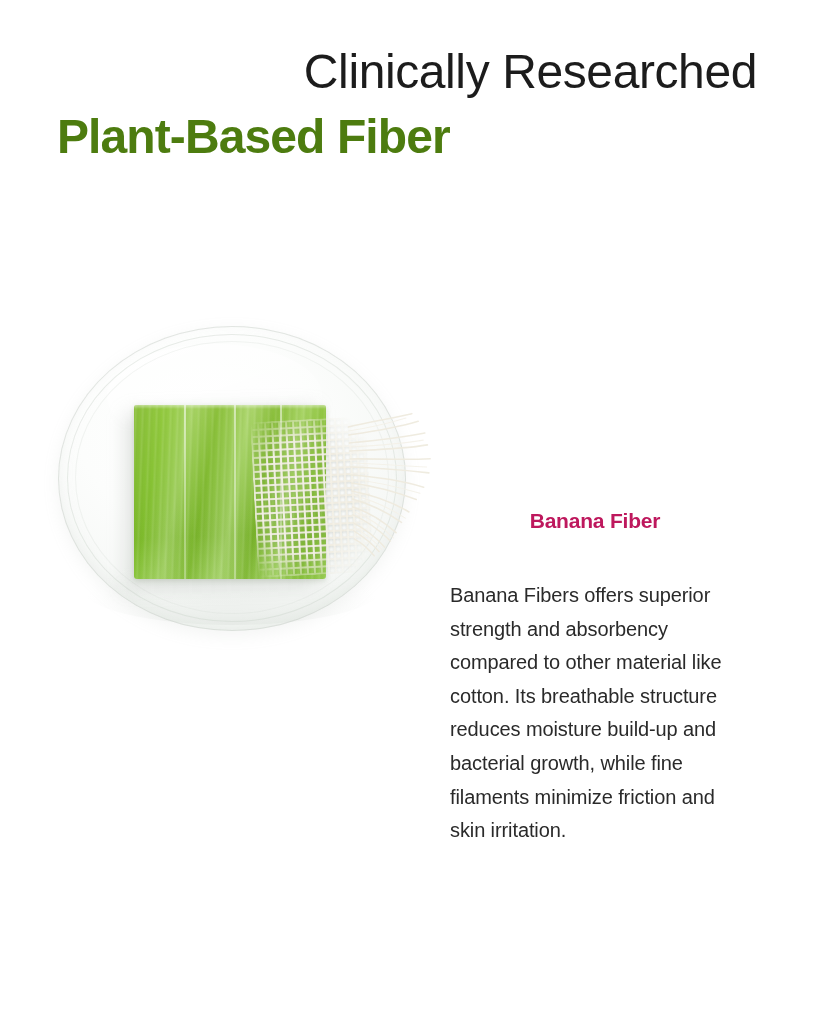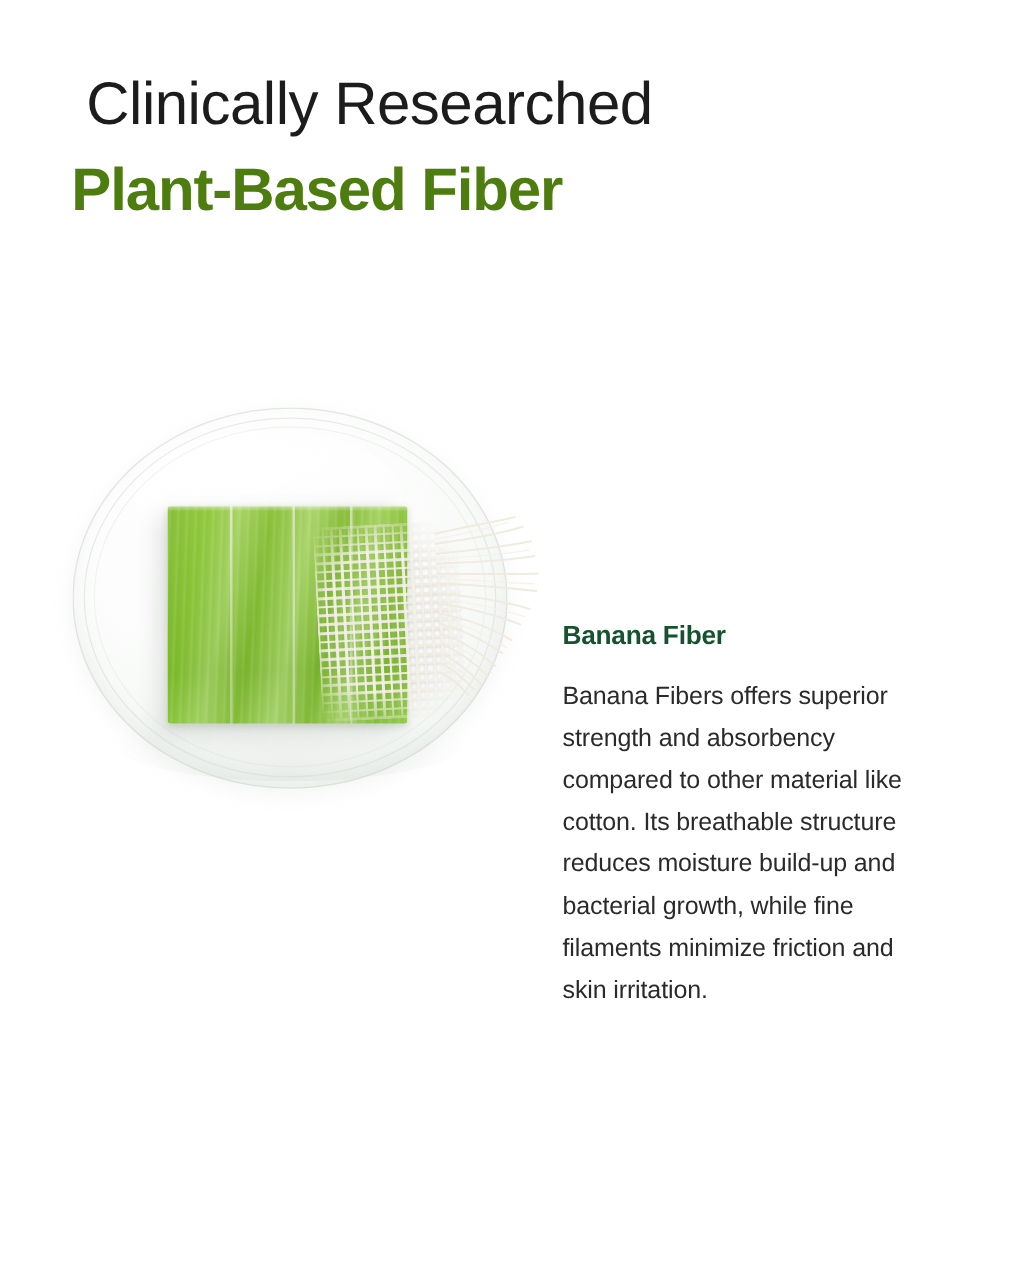--- a/index.html
+++ b/index.html
@@ -28,22 +28,23 @@
     left: 57px;
     top: 44px;
     width: 700px;
   }
   .headline-light {
     font-size: 48px;
     font-weight: 300;
     line-height: 1.18;
     letter-spacing: -0.4px;
     color: #1c1c1c;
-    margin: 12px;
+    margin: 0;
     white-space: nowrap;
+    text-align: right;
   }
   .headline-bold {
     font-size: 48px;
     font-weight: 700;
     line-height: 1.18;
     letter-spacing: -0.9px;
     color: #4d7c0f;
     margin: 8px 0 0 0;
     white-space: nowrap;
   }
@@ -222,30 +223,31 @@
   .copy {
     position: absolute;
     left: 450px;
     top: 497px;
     width: 290px;
   }
   .copy-title {
     font-size: 21px;
     font-weight: 700;
     letter-spacing: -0.2px;
-    color: #14532d;
-    margin: 0;
+    color: #be185d;
+    margin: 12px;
+    text-align: center;
   }
   .copy-body {
     font-size: 20px;
     font-weight: 400;
     line-height: 1.68;
     letter-spacing: -0.1px;
     color: #2a2a2a;
-    margin: 20px 0 0 0;
+    margin: 46px 0 0 0;
   }
 </style>
 </head>
 <body>
 
 <div class="page">
 
   <div class="headline-block">
     <h2 class="headline-light">Clinically Researched</h2>
     <h1 class="headline-bold">Plant-Based Fiber</h1>

